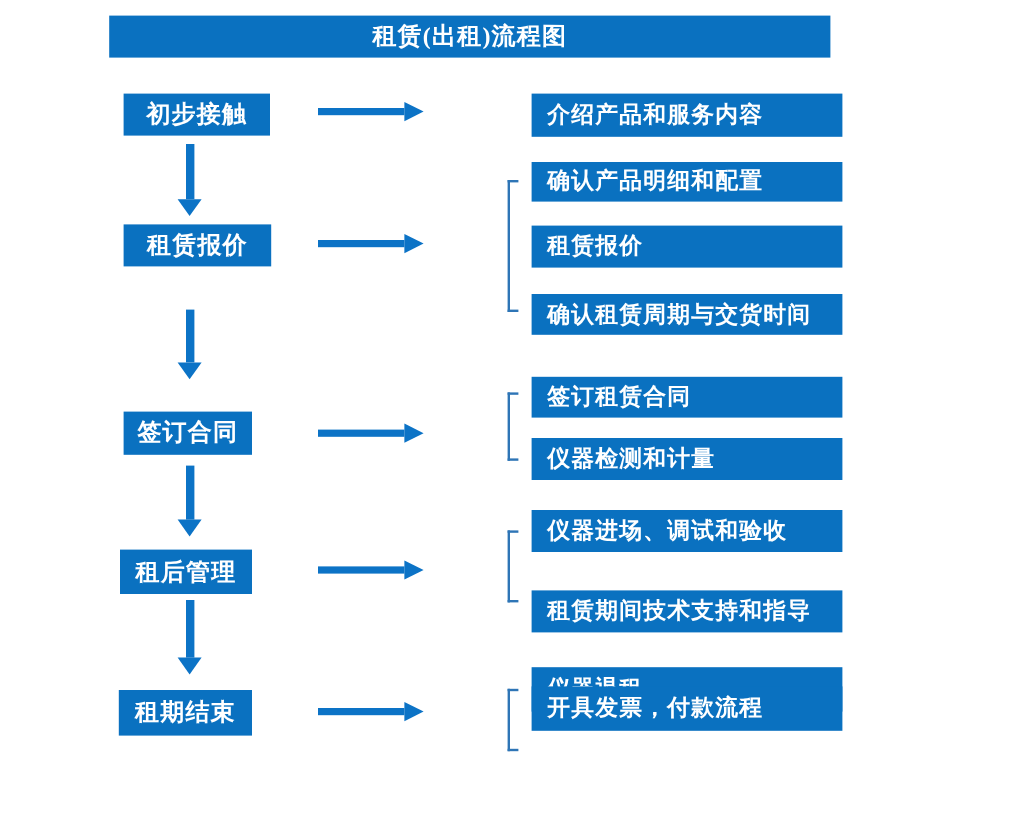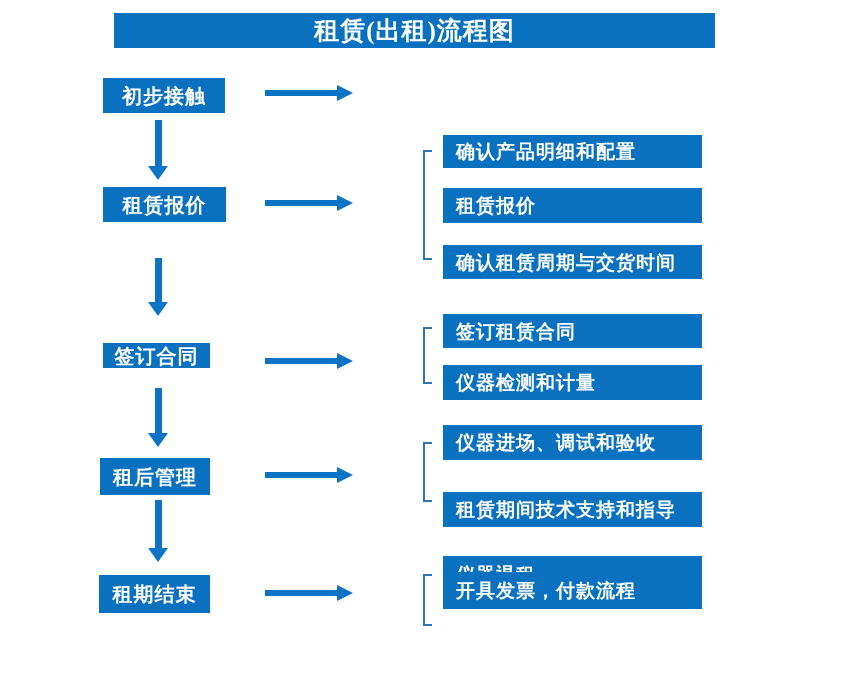--- a/index.html
+++ b/index.html
@@ -20,31 +20,31 @@
     background: var(--box-fill, #0a71c0);
     color: var(--text, #ffffff);
     font-weight: bold;
     display: flex;
     align-items: center;
     box-sizing: border-box;
     letter-spacing: 1px;
     line-height: 1;
   }
   #title-bar {
-    left: 114px; top: 13px; width: 601px; height: 35px;
+    left: 91px; top: 13px; width: 601px; height: 35px;
     justify-content: center;
-    font-size: 25px;
+    font-size: 20px;
   }
   .step {
     justify-content: center;
     font-size: 20px;
   }
   #step-0 { left: 103px; top: 78px;  width: 122px; height: 35px; }
   #step-1 { left: 103px; top: 187px; width: 123px; height: 35px; }
-  #step-2 { left: 103px; top: 343px; width: 107px; height: 25px; }
+  #step-2 { left: 103px; top: 343px; width: 107px; height: 36px; }
   #step-3 { left: 100px; top: 458px; width: 110px; height: 37px; }
   #step-4 { left: 99px;  top: 575px; width: 111px; height: 38px; }
   .detail {
     left: 443px;
     width: 259px;
     padding-left: 13px;
     font-size: 19px;
   }
   #d-0 { top: 78px;  height: 36px; }
   #d-1 { top: 135px; height: 33px; }
@@ -124,20 +124,21 @@
 <div id="canvas">
 
   <div class="box" id="title-bar">租赁(出租)流程图</div>
 
   <div class="box step" id="step-0">初步接触</div>
   <div class="box step" id="step-1">租赁报价</div>
   <div class="box step" id="step-2">签订合同</div>
   <div class="box step" id="step-3">租后管理</div>
   <div class="box step" id="step-4">租期结束</div>
 
+  <div class="box detail" id="d-0">介绍产品和服务内容</div>
   <div class="box detail" id="d-2">租赁报价</div>
   <div class="box detail" id="d-1">确认产品明细和配置</div>
   <div class="box detail" id="d-3">确认租赁周期与交货时间</div>
   <div class="box detail" id="d-4">签订租赁合同</div>
   <div class="box detail" id="d-5">仪器检测和计量</div>
   <div class="box detail" id="d-6">仪器进场、调试和验收</div>
   <div class="box detail" id="d-7">租赁期间技术支持和指导</div>
   <div class="box detail" id="d-8">仪器退租</div>
   <div class="box detail" id="d-9">开具发票，付款流程</div>
 

